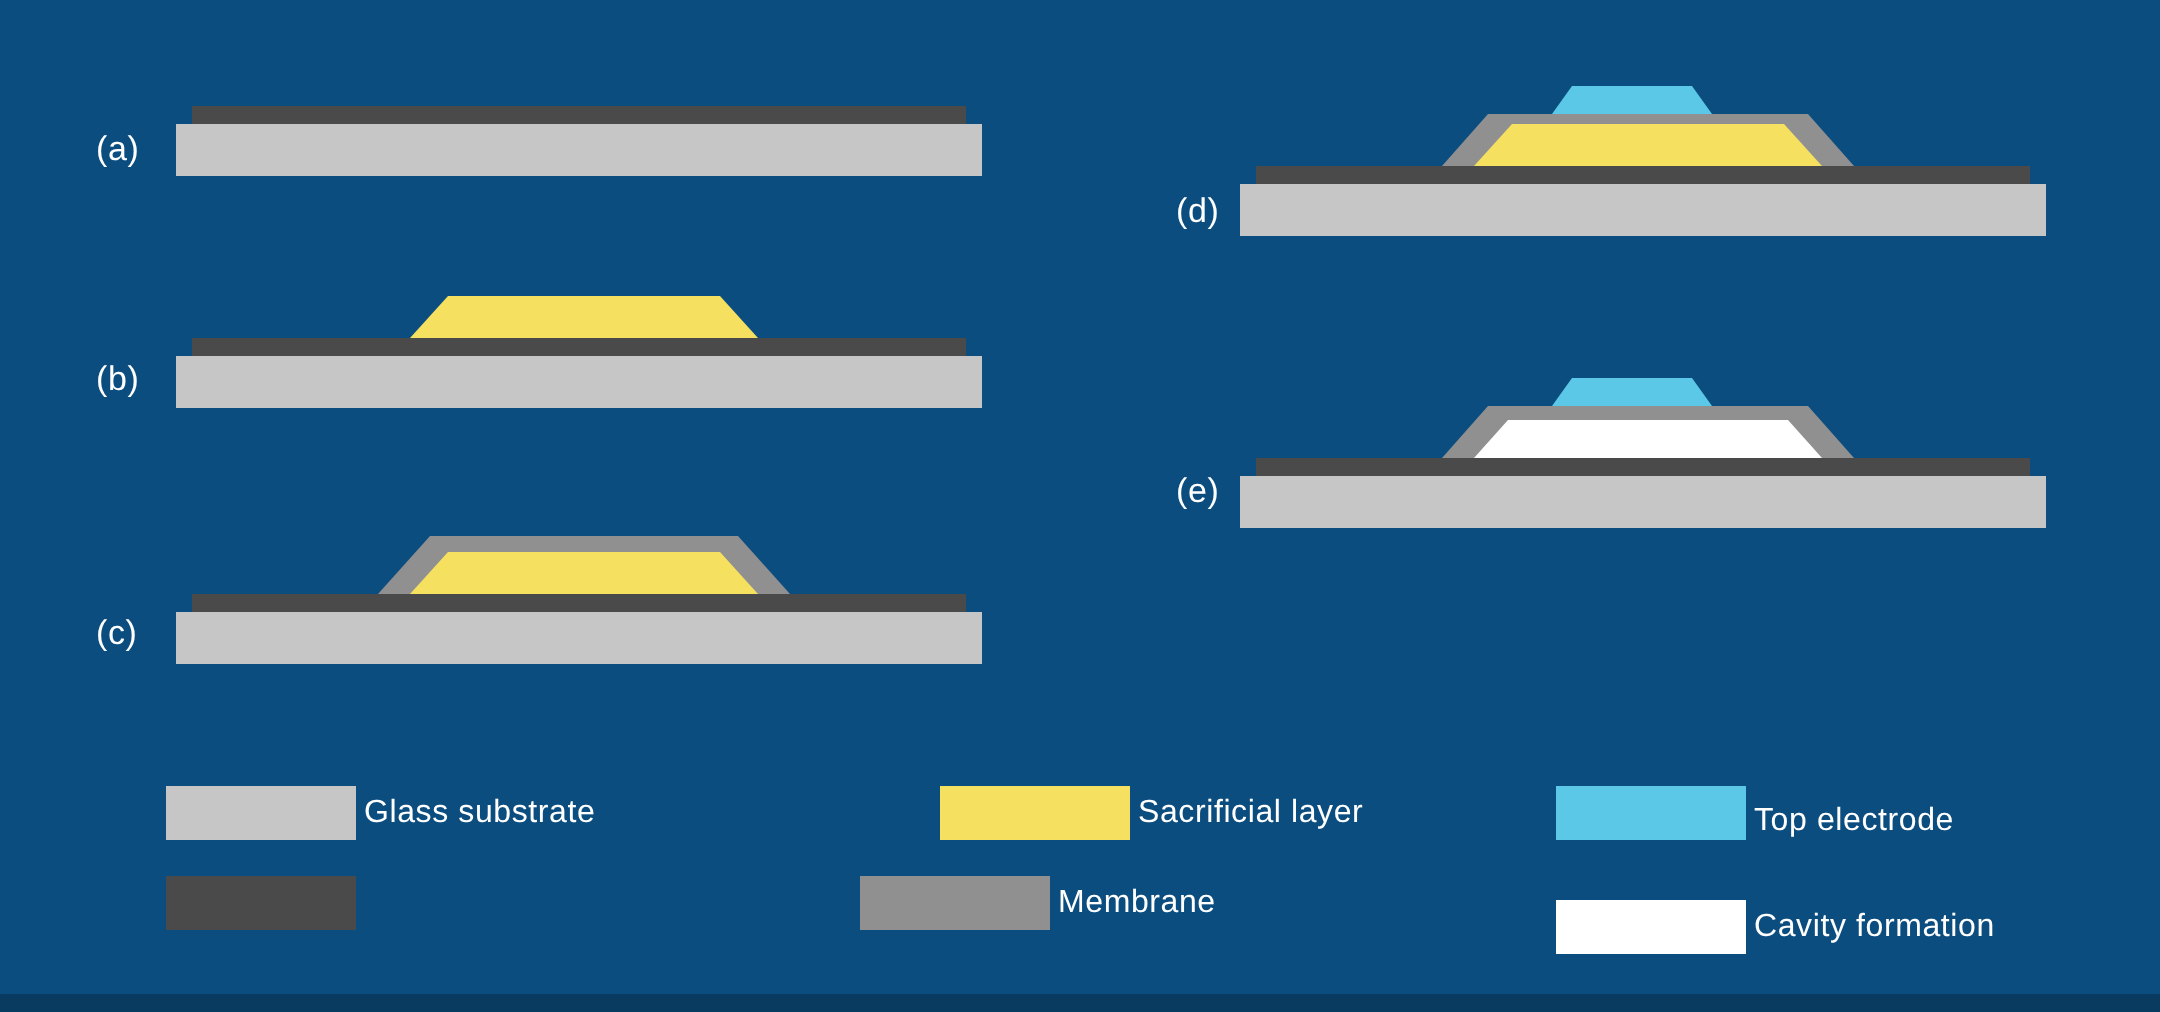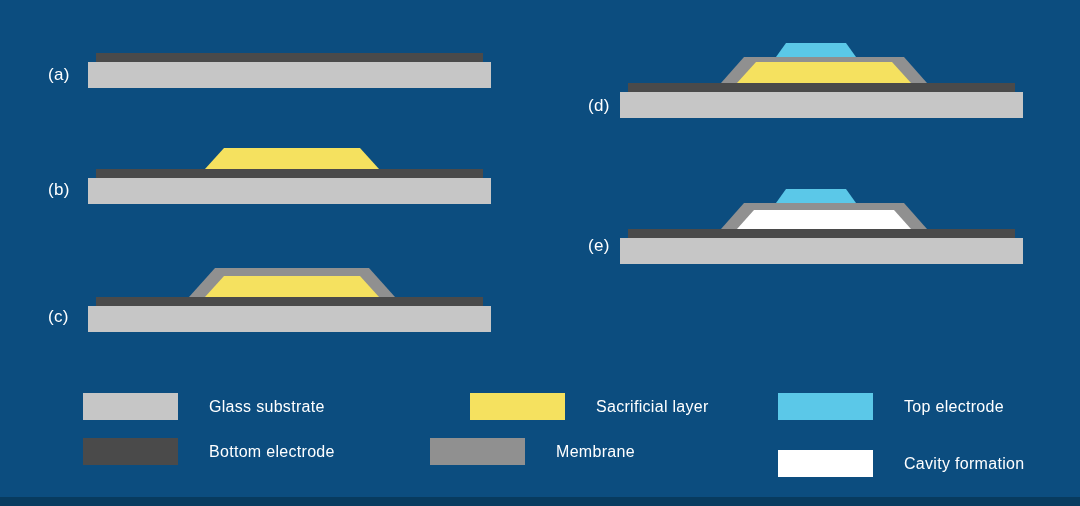--- a/index.html
+++ b/index.html
@@ -34,21 +34,21 @@
   .electrode      { background: var(--bottom-electrode, #4a4a4a); }
   .sacrificial    { background: var(--sacrificial, #f5e15f); }
   .membrane       { background: var(--membrane, #909090); }
   .top-electrode  { background: var(--top-electrode, #5bc8e8); }
   .cavity         { background: var(--cavity, #ffffff); }
 
   .legend-item {
     position: absolute;
     display: flex;
     align-items: center;
-    gap: 31px;
+    gap: 4px;
     height: 27px;
   }
   .swatch {
     display: inline-block;
     width: 95px;
     height: 27px;
     flex: 0 0 auto;
   }
   .legend-label {
     color: var(--label-text, #ffffff);
@@ -109,31 +109,30 @@
     <div class="layer glass" style="left:0; top:49px; width:403px; height:26px;"></div>
   </div>
 
   <div>
     <div class="legend-item" style="left:83px; top:393px;">
       <span class="swatch glass"></span>
       <span class="legend-label">Glass substrate</span>
     </div>
     <div class="legend-item" style="left:83px; top:438px;">
       <span class="swatch electrode"></span>
-      <span class="legend-label">Bottom electrode</span>
     </div>
     <div class="legend-item" style="left:430px; top:393px;padding-left:40px;">
       <span class="swatch sacrificial"></span>
       <span class="legend-label">Sacrificial layer</span>
     </div>
     <div class="legend-item" style="left:430px; top:438px;text-align:center;">
       <span class="swatch membrane"></span>
       <span class="legend-label">Membrane</span>
     </div>
-    <div class="legend-item" style="left:778px; top:393px;">
+    <div class="legend-item" style="left:778px; top:393px;align-items:flex-end;">
       <span class="swatch top-electrode"></span>
       <span class="legend-label">Top electrode</span>
     </div>
     <div class="legend-item" style="left:778px; top:450px;">
       <span class="swatch cavity"></span>
       <span class="legend-label">Cavity formation</span>
     </div>
   </div>
 
   <div class="footer-bar"></div>

